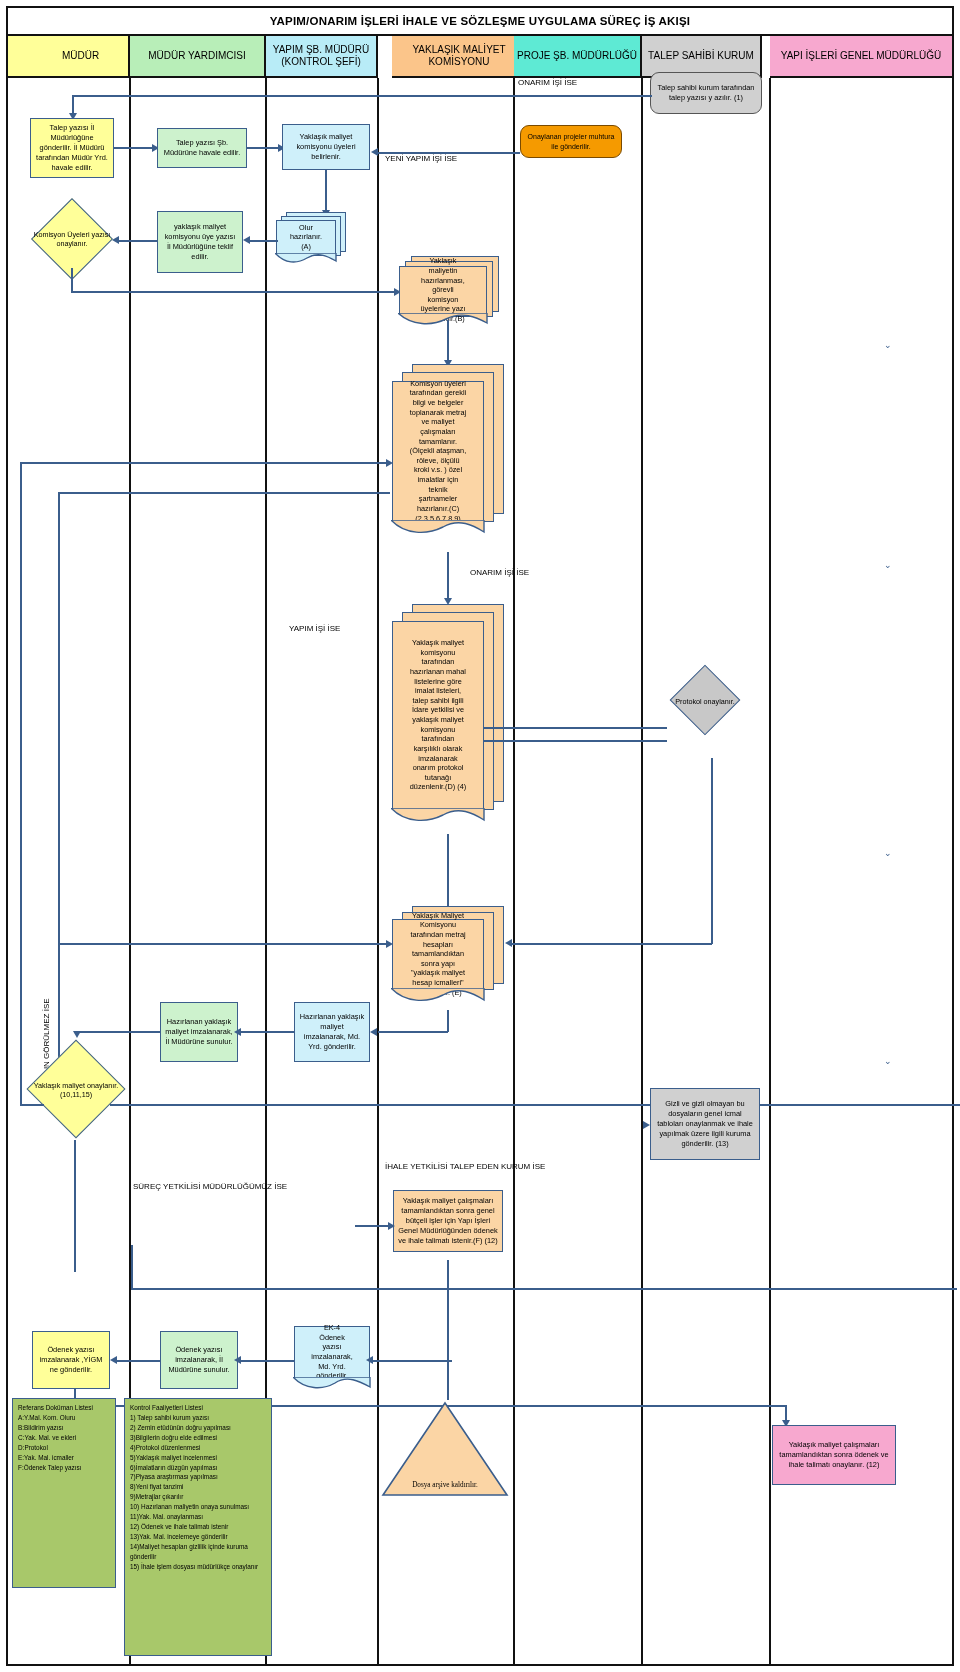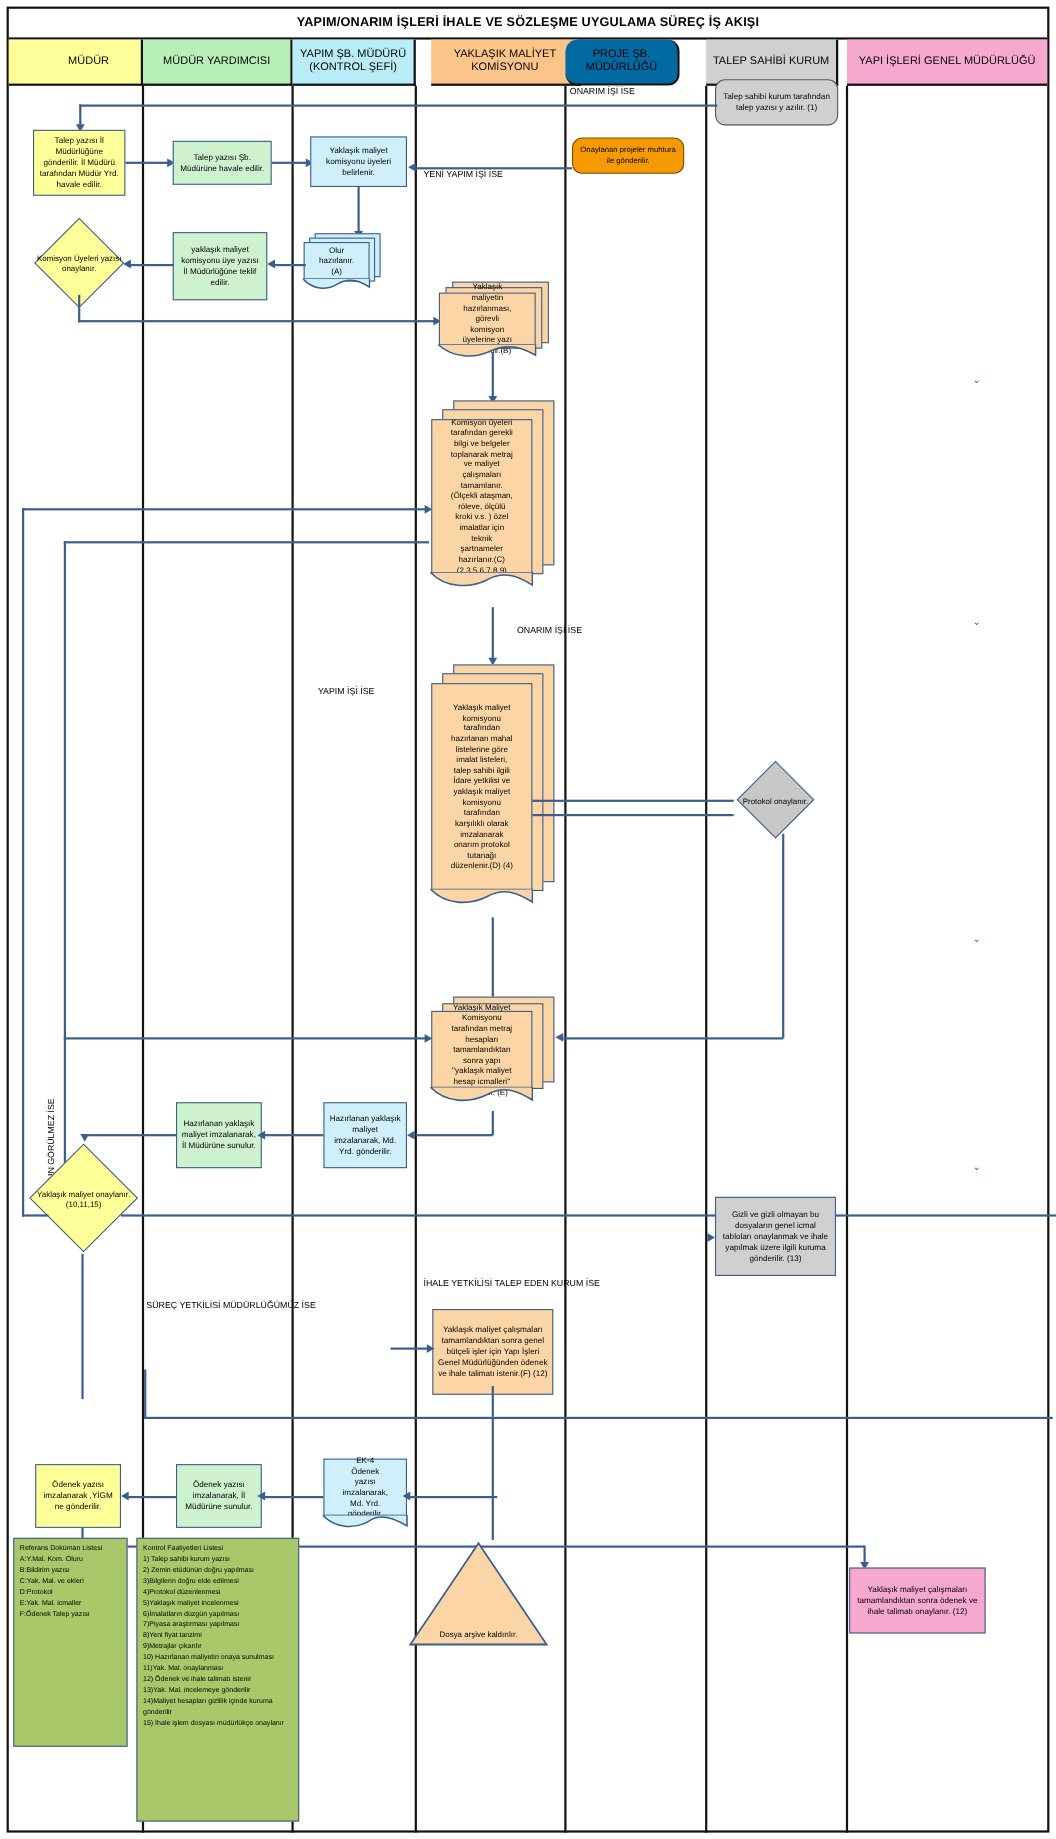--- a/index.html
+++ b/index.html
@@ -127,21 +127,21 @@
   </div>
   <div class="hdr" style="left:130px;width:136px;background:#b8eeb8;">
     <span>MÜDÜR YARDIMCISI</span>
   </div>
   <div class="hdr" style="left:266px;width:112px;background:#b8ecf7;">
     <span>YAPIM ŞB. MÜDÜRÜ (KONTROL ŞEFİ)</span>
   </div>
   <div class="hdr" style="left:392px;width:136px;background:#fbc58a;">
     <span>YAKLAŞIK MALİYET KOMİSYONU</span>
   </div>
-  <div class="hdr" style="left:514px;width:104px;background:#0369a1;border-radius:11px;">
+  <div class="hdr" style="left:514px;width:128px;background:#5eead4;">
     <span>PROJE ŞB. MÜDÜRLÜĞÜ</span>
   </div>
   <div class="hdr" style="left:642px;width:120px;background:#d0d0d0;">
     <span>TALEP SAHİBİ KURUM</span>
   </div>
   <div class="hdr" style="left:770px;width:182px;background:#f7a8cf;border-right:none;">
     <span>YAPI İŞLERİ GENEL MÜDÜRLÜĞÜ</span>
   </div>
 
   <div class="lane-sep" style="left:129px;"></div>
@@ -271,21 +271,21 @@
     <div class="front" style="left:0;top:17px;width:92px;height:188px;">
       <span>Yaklaşık maliyet komisyonu tarafından hazırlanan mahal listelerine göre imalat listeleri, talep sahibi ilgili İdare yetkilisi ve yaklaşık maliyet komisyonu tarafından karşılıklı olarak imzalanarak onarım protokol tutanağı düzenlenir.(D) (4)</span>
     </div>
     <div class="wave" style="left:-1px;top:204px;width:94px;">
       <svg width="94" height="16" viewBox="0 0 94 16">
           <path d="M0 0 C14 15, 36 15, 52 7 C68 -2, 82 5, 93 12 L93 0 Z" fill="#fbd5a5" stroke="#3b5e8c" stroke-width="1.4"></path>
         </svg>
     </div>
   </div>
 
-  <div class="hexwrap" style="left:666px;top:702px;width:78px;height:56px;">
+  <div class="hexwrap" style="left:666px;top:675px;width:78px;height:56px;">
     <div class="hex" style="left:14px;top:0;width:50px;height:50px;"></div>
     <div class="dtxt" style="position:absolute;left:0;top:0;width:100%;height:52px;display:flex;align-items:center;justify-content:center;text-align:center;font-size:7.2px;">
       <span>Protokol onaylanır.</span>
     </div>
   </div>
 
   <div class="ln lh" style="left:484px;top:727px;width:183px;"></div>
   <div class="ln lh" style="left:484px;top:740px;width:183px;"></div>
 
   <div class="stack" style="left:392px;top:906px;width:120px;height:104px;">
@@ -340,21 +340,21 @@
 
   <div class="lbl" style="left:385px;top:1162px;">İHALE YETKİLİSİ TALEP EDEN KURUM İSE</div>
 
   <div class="lbl" style="left:133px;top:1182px;">SÜREÇ YETKİLİSİ MÜDÜRLÜĞÜMÜZ İSE</div>
 
   <div class="node rect" style="left:650px;top:1088px;width:110px;height:72px;background:#d0d0d0;">
     <span>Gizli ve gizli olmayan bu dosyaların genel icmal tabloları onaylanmak ve ihale yapılmak üzere ilgili kuruma gönderilir. (13)</span>
   </div>
   <div class="arw arw-r" style="left:643px;top:1121px;"></div>
 
-  <div class="node rect" style="left:393px;top:1190px;width:110px;height:78px;background:#fbd5a5;">
+  <div class="node rect" style="left:393px;top:1190px;width:110px;height:62px;background:#fbd5a5;">
     <span>Yaklaşık maliyet çalışmaları tamamlandıktan sonra genel bütçeli işler için Yapı İşleri Genel Müdürlüğünden ödenek ve ihale talimatı istenir.(F) (12)</span>
   </div>
   <div class="ln lh" style="left:355px;top:1225px;width:38px;"></div>
   <div class="arw arw-r" style="left:388px;top:1222px;"></div>
 
   <div class="ln lv" style="left:74px;top:1140px;height:132px;"></div>
   <div class="ln lv" style="left:131px;top:1245px;height:44px;"></div>
   <div class="ln lh" style="left:131px;top:1288px;width:826px;"></div>
   <div class="ln lv" style="left:447px;top:1260px;height:28px;"></div>
 
@@ -386,21 +386,21 @@
 
   <div class="ln lv" style="left:74px;top:1389px;height:17px;"></div>
   <div class="ln lh" style="left:74px;top:1405px;width:712px;"></div>
   <div class="ln lv" style="left:785px;top:1405px;height:18px;"></div>
   <div class="arw arw-d" style="left:782px;top:1420px;"></div>
 
   <div class="node rect" style="left:772px;top:1425px;width:124px;height:60px;background:#f7a8cf;">
     <span>Yaklaşık maliyet çalışmaları tamamlandıktan sonra ödenek ve ihale talimatı onaylanır. (12)</span>
   </div>
 
-  <div class="tri" style="left:370px;top:1400px;width:130px;height:98px;">
+  <div class="tri" style="left:380px;top:1400px;width:130px;height:98px;font-family:Liberation Serif, serif;">
     <div class="tshape">
       <svg width="130" height="98" viewBox="0 0 130 98">
           <polygon points="65,3 127,95 3,95" fill="#fbd5a5" stroke="#3b5e8c" stroke-width="1.6"></polygon>
         </svg>
     </div>
     <div class="ttxt" style="bottom:8px;">
       <span>Dosya arşive kaldırılır.</span>
     </div>
   </div>
   <div class="ln lv" style="left:447px;top:1288px;height:112px;"></div>

